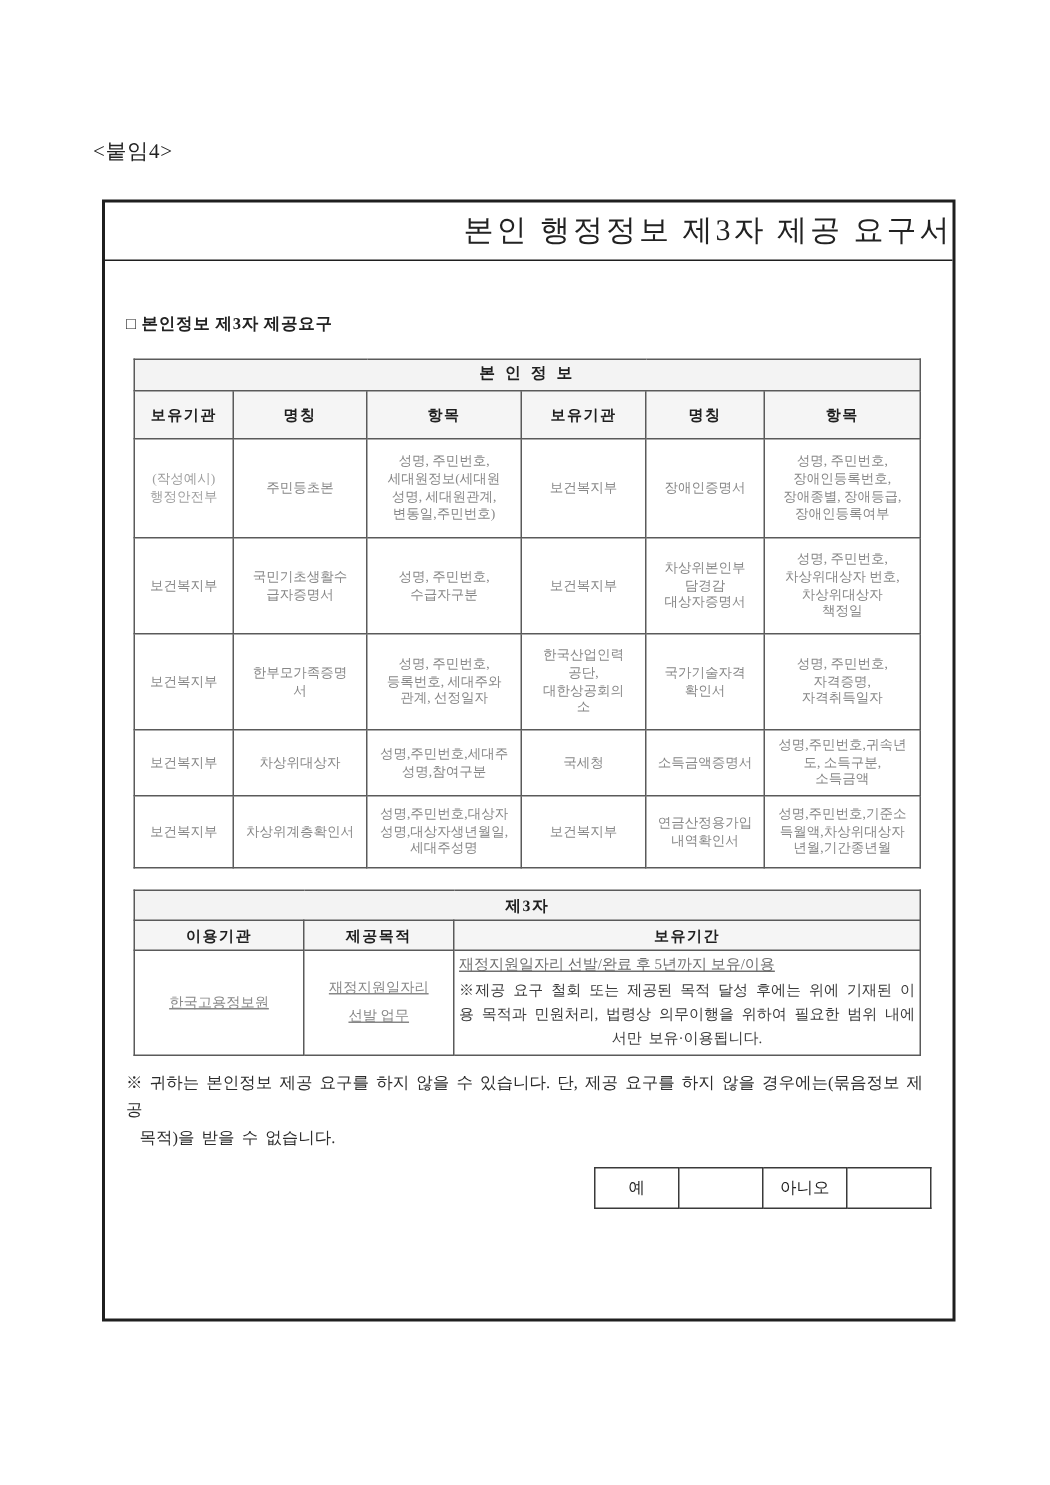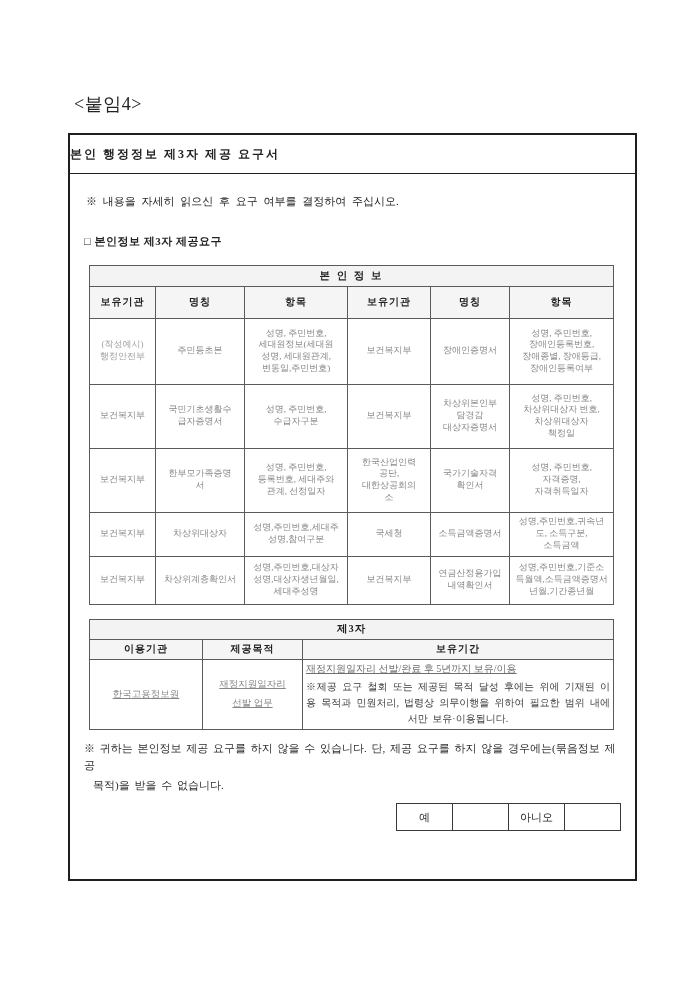--- a/index.html
+++ b/index.html
@@ -1,28 +1,28 @@
 <!DOCTYPE html>
 <html><head>
 <meta charset="utf-8">
 <style>
   html,body{margin:0;padding:0;background:#ffffff;}
   body{
     width:700px;height:990px;position:relative;
     font-family:"Liberation Serif","DejaVu Serif",serif;
     color:#222;
   }
-  .attach{position:absolute;left:74px;top:92px;font-size:18px;letter-spacing:0.5px;}
+  .attach{position:absolute;left:62px;top:92px;font-size:14px;letter-spacing:0.5px;}
   .form-box{
     position:absolute;left:68px;top:133px;width:569px;height:748px;
     border:2px solid #1f1f1f;box-sizing:border-box;background:#fff;
   }
   .form-title{
-    height:38px;line-height:38px;text-align:left;font-weight:bold;
-    font-size:12px;letter-spacing:2px;border-bottom:1.5px solid #1f1f1f;
+    height:38px;line-height:38px;text-align:right;font-weight:normal;
+    font-size:20px;letter-spacing:2px;border-bottom:1.5px solid #1f1f1f;
   }
   .form-body{padding:10px 14px 0 14px;}
   .intro{margin:8px 0 0 2px;font-size:11px;word-spacing:3px;line-height:1.5;}
   .intro2{margin-top:9px;}
   .section-heading{margin:24px 0 16px 0;font-size:11px;font-weight:bold;letter-spacing:0.5px;}
 
   table.tbl{border-collapse:collapse;table-layout:fixed;}
   .tbl td,.tbl th{border:1px solid #5a5a5a;text-align:center;vertical-align:middle;
     padding:2px 3px;box-sizing:border-box;}
 
@@ -56,21 +56,20 @@
 </style>
 </head>
 <body>
 
 <div class="attach">&lt;붙임4&gt;</div>
 
 <div class="form-box">
   <div class="form-title">본인 행정정보 제3자 제공 요구서</div>
   <div class="form-body">
 
-    <p class="intro intro2">※ 내용을 자세히 읽으신 후 요구 여부를 결정하여 주십시오.</p>
 
     <p class="section-heading">□ 본인정보 제3자 제공요구</p>
 
     <table class="tbl info-tbl">
       <colgroup>
         <col style="width:66px">
           <col style="width:89px">
           <col style="width:103px">
         <col style="width:83px">
           <col style="width:79px">
@@ -148,21 +147,21 @@
       <tr class="h48">
         <td>보건복지부</td>
         <td>차상위계층확인서</td>
         <td>성명,주민번호,대상자
 성명,대상자생년월일,
 세대주성명</td>
         <td>보건복지부</td>
         <td>연금산정용가입
 내역확인서</td>
         <td>성명,주민번호,기준소
-득월액,소득금액증명서
+득월액,차상위대상자
 년월,기간종년월</td>
       </tr>
     </tbody>
       </table>
 
     <table class="tbl tbl3">
       <colgroup>
         <col style="width:113px">
           <col style="width:100px">
           <col style="width:311px">

